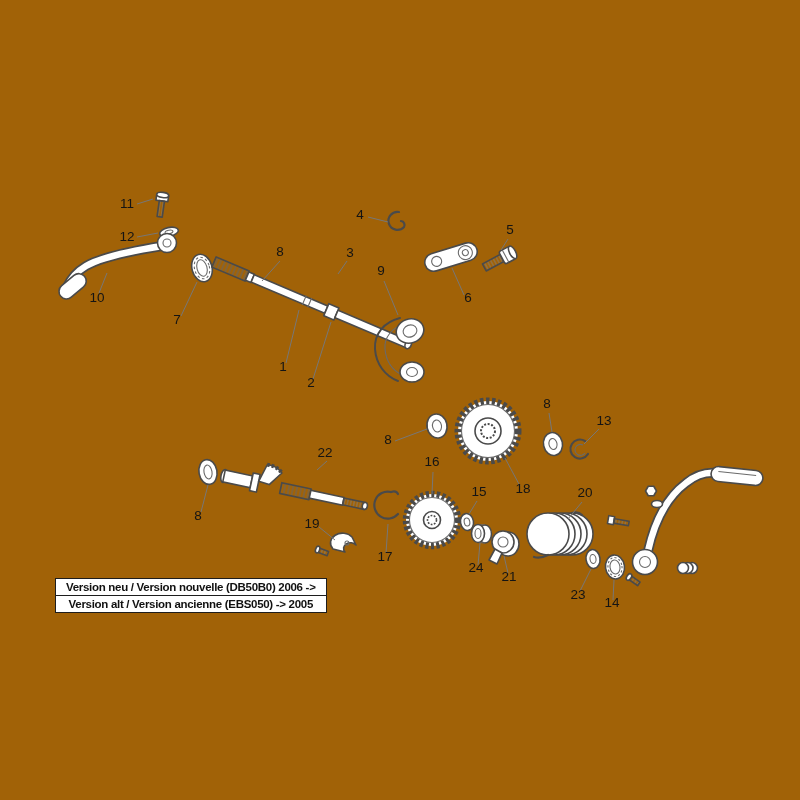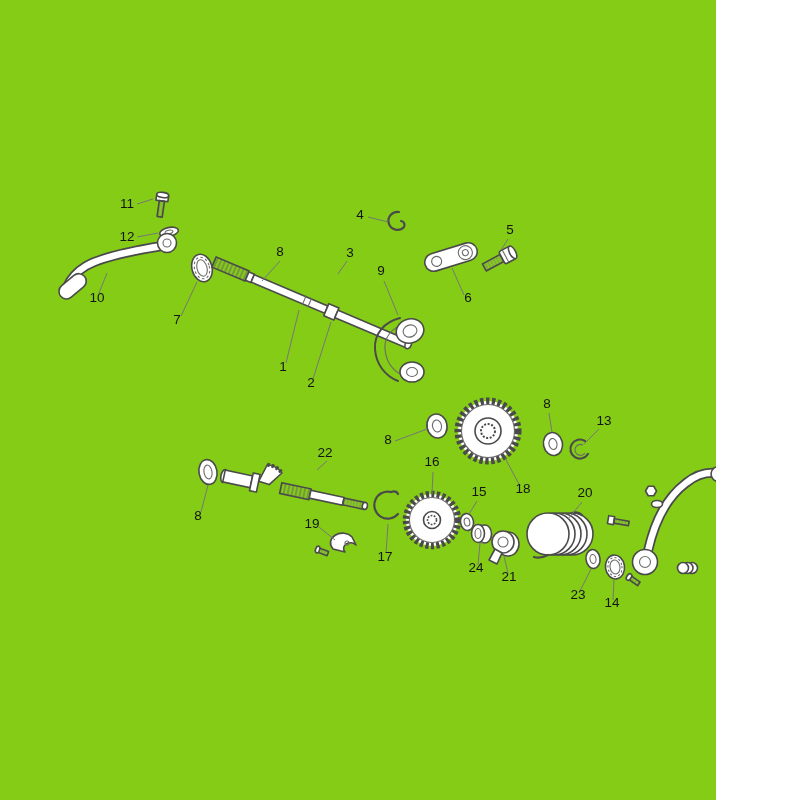--- a/index.html
+++ b/index.html
@@ -1,16 +1,16 @@
 <!DOCTYPE html>
 <html><head>
 <meta charset="utf-8">
 <style>
   html,body { margin:0; padding:0; background:#fff; }
-  .stage { position:relative; width:716px; height:800px; background:#84cc16; overflow:hidden;
+  .stage { position:relative; width:800px; height:800px; background:#a16207; overflow:hidden;
            font-family:"Liberation Sans", sans-serif; }
   svg { position:absolute; left:0; top:0; }
   .p     { fill:#ffffff; stroke:#4a4a4a; stroke-width:1.6; stroke-linejoin:round; stroke-linecap:round; }
   .pthin { fill:none;    stroke:#6a6a6a; stroke-width:1.1; stroke-linejoin:round; }
   .wire  { fill:none;    stroke:#4a4a4a; stroke-width:2.2; stroke-linecap:round; }
   .frame { fill:none;    stroke:#4a4a4a; stroke-width:2;   stroke-linecap:round; }
   .armO  { fill:none;    stroke:#4a4a4a; stroke-width:10;  stroke-linecap:round; }
   .armI  { fill:none;    stroke:#ffffff; stroke-width:6.5; stroke-linecap:round; }
   .leader{ stroke:#777;  stroke-width:1; }
   .lbl   { font-family:"Liberation Sans", sans-serif; font-size:13.5px; fill:#141414; text-anchor:middle; }
@@ -284,14 +284,18 @@
     <text class="lbl" x="385" y="561">17</text>
     <text class="lbl" x="479" y="496">15</text>
     <text class="lbl" x="476" y="572">24</text>
     <text class="lbl" x="509" y="581">21</text>
     <text class="lbl" x="585" y="497">20</text>
     <text class="lbl" x="578" y="599">23</text>
     <text class="lbl" x="612" y="607">14</text>
   </g>
 </svg>
 
-
+<div class="caption">
+  <div class="caption-line">Version neu / Version nouvelle (DB50B0) 2006 -&gt;</div>
+  <div class="caption-line">Version alt / Version ancienne (EBS050) -&gt; 2005</div>
 </div>
 
+</div>
+
 </body></html>

